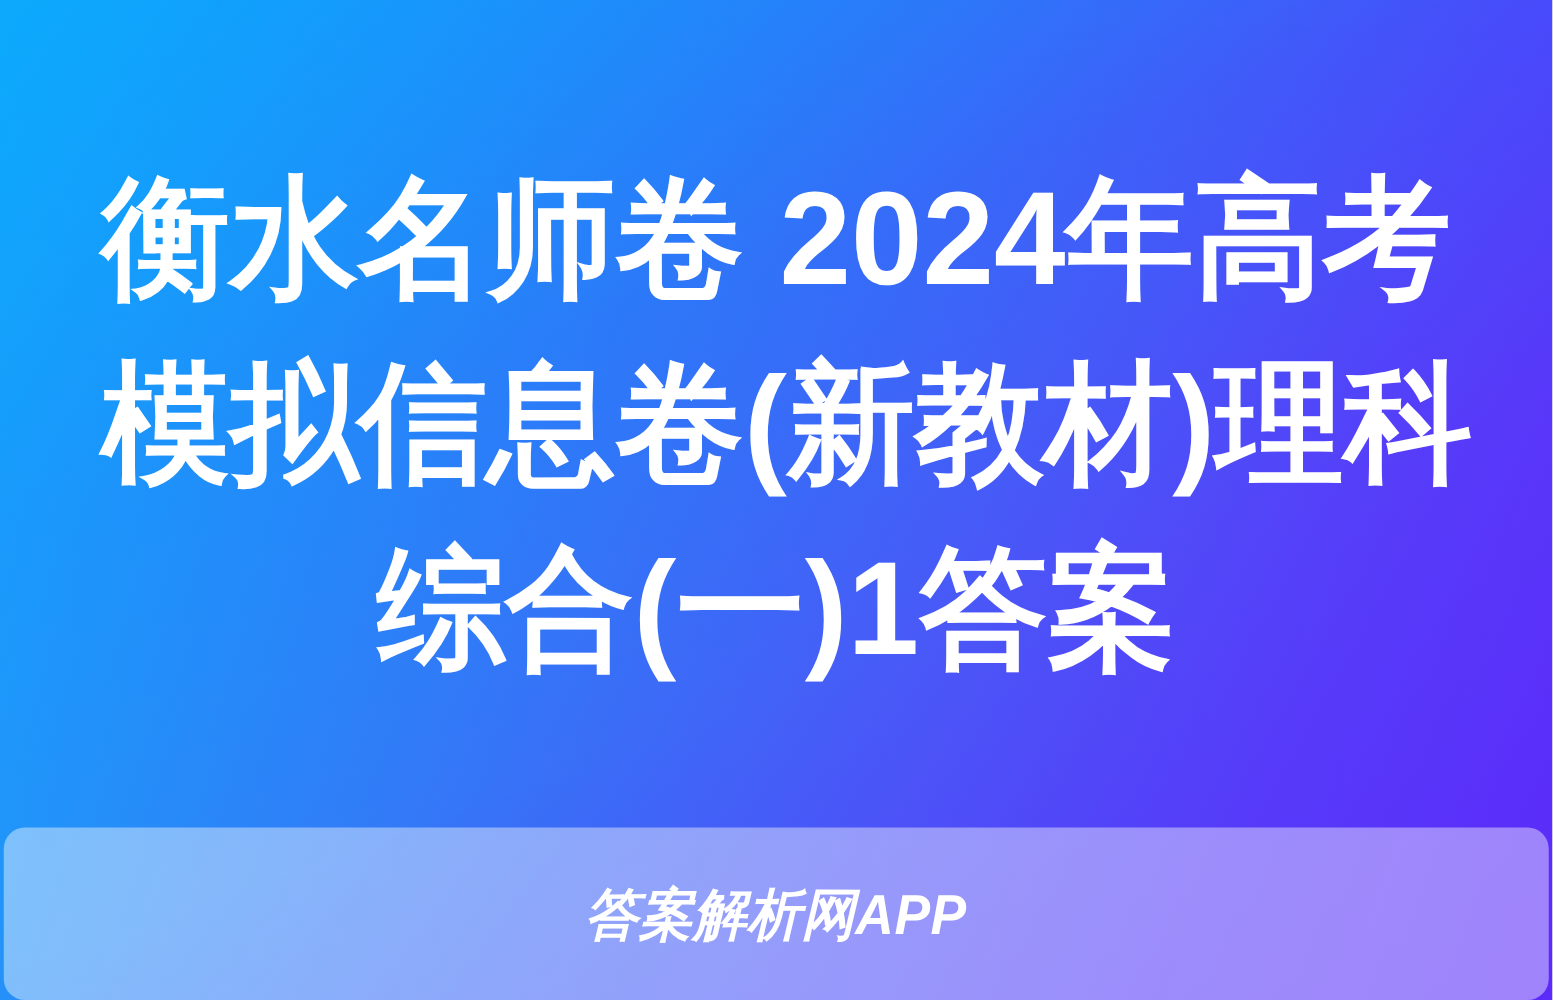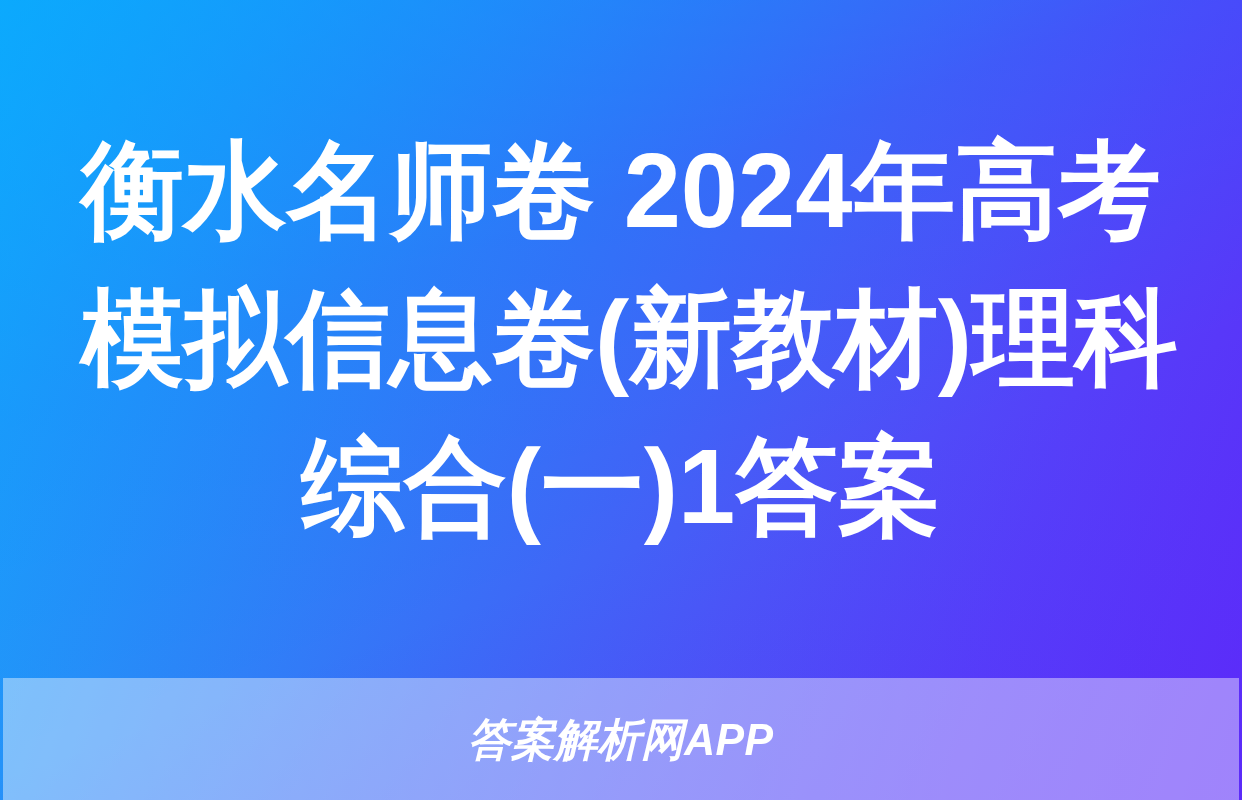--- a/index.html
+++ b/index.html
@@ -73,26 +73,27 @@
 
   .title-line.l1 { text-align: left;   transform-origin: left center; }
   .title-line.l2 { text-align: left;   transform-origin: left center; }
   .title-line.l3 { text-align: center; transform-origin: center center; }
 
   .bottom-band {
     position: absolute;
     left: 3px;
     right: 3px;
     bottom: 0;
-    height: 122px;
+    height: 138px;
     background: rgba(255, 255, 255, 0.42);
     display: flex;
     align-items: center;
     justify-content: center;
     z-index: 3;
+    border-radius: 17px;
   }
 
   .band-text {
     color: #ffffff;
     font-size: 45px;
     font-weight: 700;
     font-style: italic;
     letter-spacing: 0.5px;
     line-height: 1;
     white-space: nowrap;

